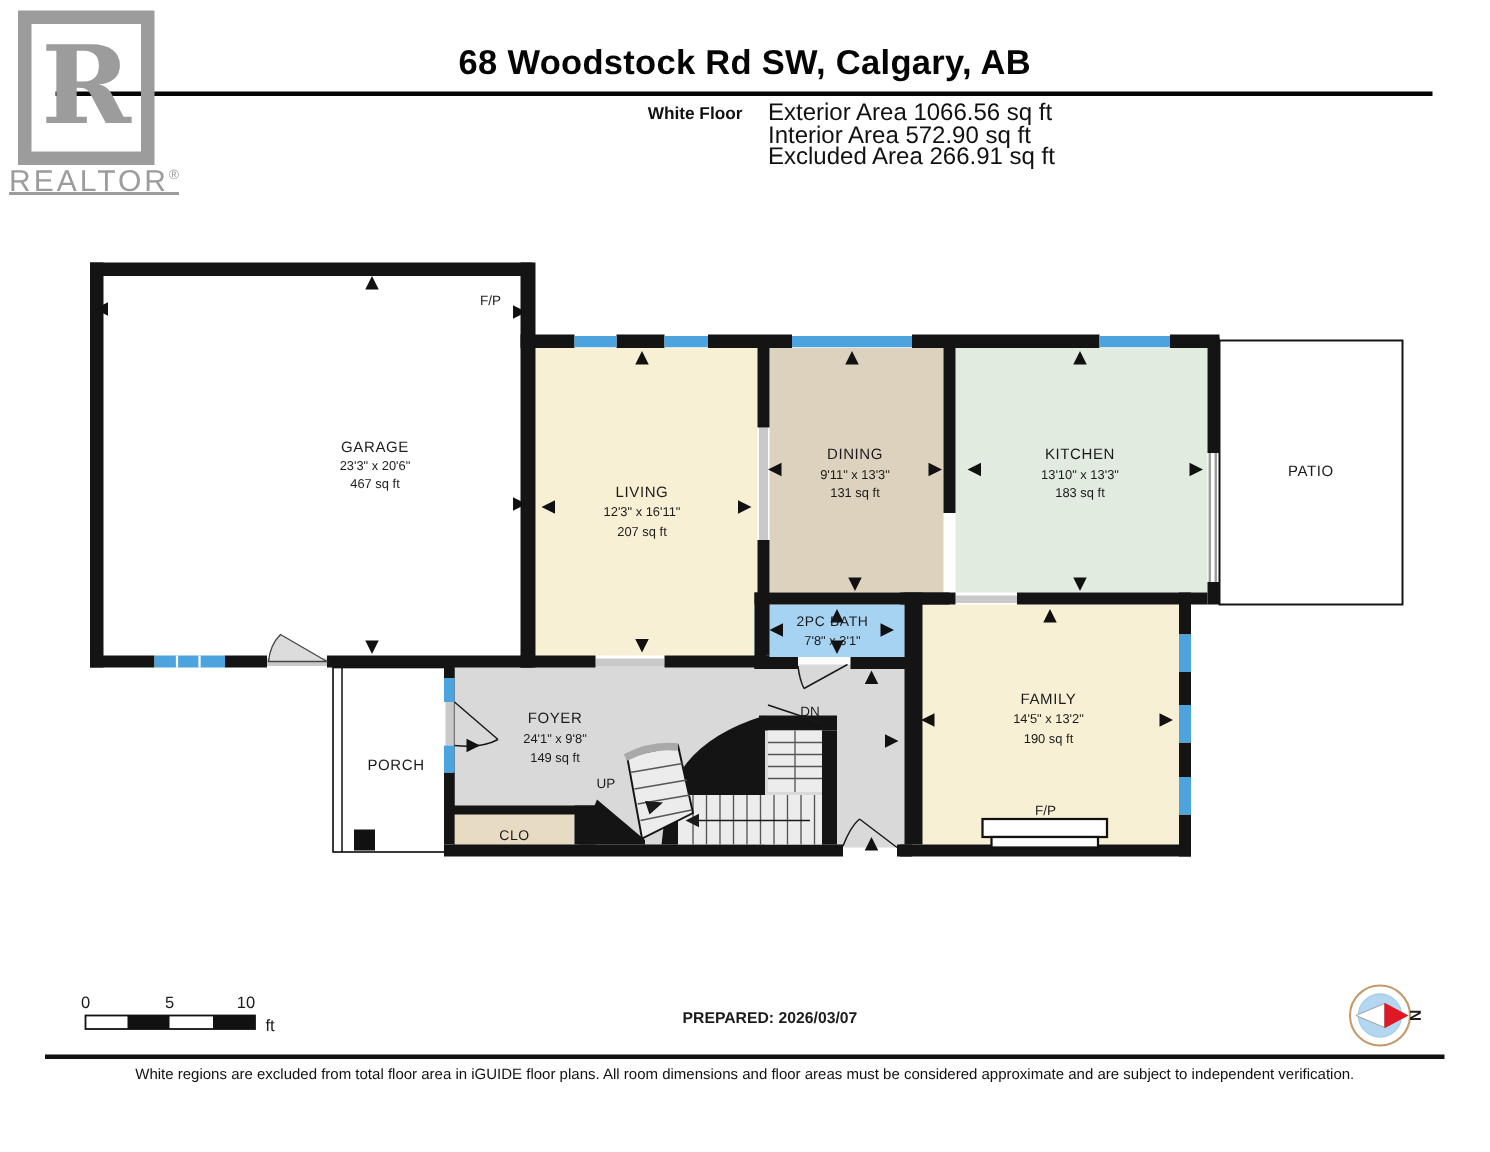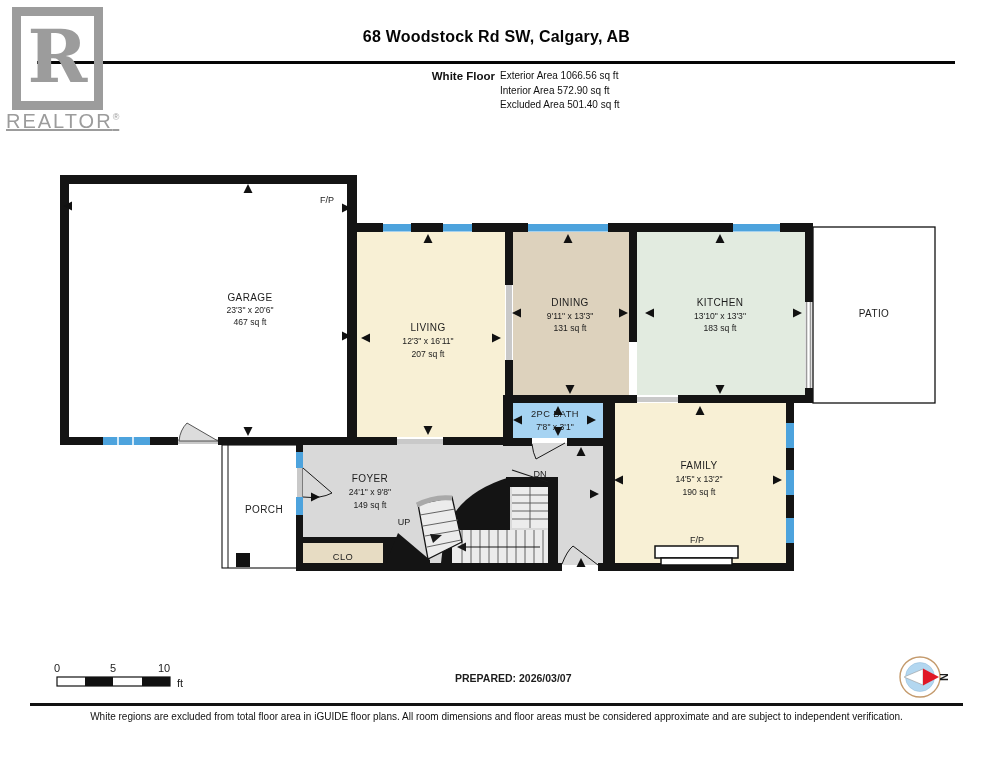--- a/index.html
+++ b/index.html
@@ -1,22 +1,22 @@
 <!DOCTYPE html>
 <html><head>
 <meta charset="utf-8">
 <style>
   html,body{margin:0;padding:0;background:#fff;}
   body{position:relative;width:993px;height:768px;font-family:"Liberation Sans",sans-serif;overflow:hidden;}
   .abs{position:absolute;}
   
-  .title{left:0;top:28px;width:993px;text-align:center;font-size:16px;font-weight:bold;color:#050505;letter-spacing:.2px;}
+  .title{left:0;top:28px;width:993px;text-align:center;font-size:23px;font-weight:bold;color:#050505;letter-spacing:.2px;}
   .rule{left:37px;top:61px;width:918px;height:2.5px;background:#050505;}
   .floor-label{left:300px;top:69px;width:195px;text-align:right;font-size:11.5px;font-weight:bold;color:#111;line-height:14.6px;}
-  .floor-areas{left:500px;top:69px;font-size:10px;color:#111;line-height:14.6px;}
+  .floor-areas{left:512px;top:69px;font-size:16px;color:#111;line-height:14.6px;}
   
   .logo-box{left:12px;top:7px;width:91px;height:103px;border:9px solid #9c9c9c;box-sizing:border-box;display:flex;align-items:center;justify-content:center;}
   .logo-r{font-family:"DejaVu Serif",serif;font-weight:bold;font-size:72px;color:#9c9c9c;line-height:72px;transform:translateY(-2px);}
   .logo-text{left:6px;top:110px;font-size:20px;color:#9c9c9c;letter-spacing:2px;text-decoration:underline;}
   .logo-text sup{font-size:9px;letter-spacing:0;}
   
   .footer-rule{left:30px;top:703px;width:933px;height:2.5px;background:#111;}
   .footer-text{left:0;top:711px;width:993px;text-align:center;font-size:10px;color:#111;}
   
   svg text{font-family:"Liberation Sans",sans-serif;fill:#1c1c1c;}
@@ -26,21 +26,21 @@
 </style>
 </head>
 <body>
 
 <div class="abs rule"></div>
 <div class="abs title">68 Woodstock Rd SW, Calgary, AB</div>
 <div class="abs floor-label">White Floor</div>
 <div class="abs floor-areas">
   <div>Exterior Area 1066.56 sq ft</div>
   <div>Interior Area 572.90 sq ft</div>
-  <div>Excluded Area 501.40 sq ft</div>
+  <div>Excluded Area 266.91 sq ft</div>
 </div>
 <div class="abs logo-box">
   <span class="logo-r">R</span>
 </div>
 <div class="abs logo-text"><span>REALTOR</span><sup>®</sup></div>
 
 <svg class="abs" style="left:0;top:0;" width="993" height="768" viewBox="0 0 993 768">
   <defs>
     <path id="arr" d="M0 0 L-9 4.5 L-9 -4.5 Z"></path>
   </defs>

